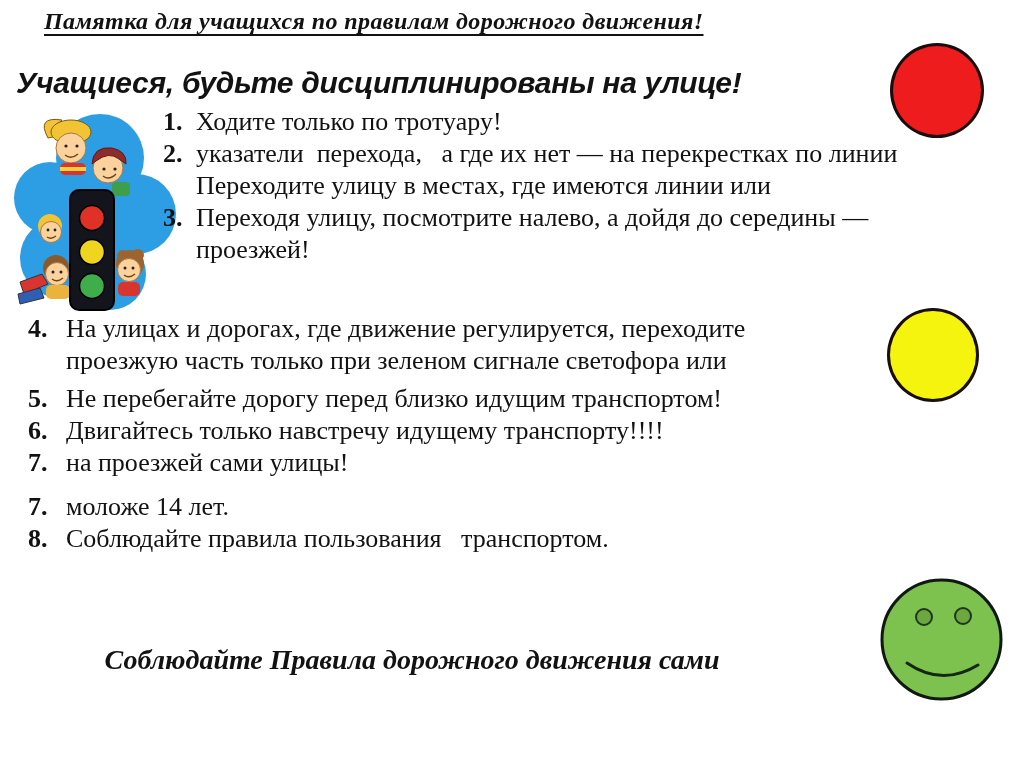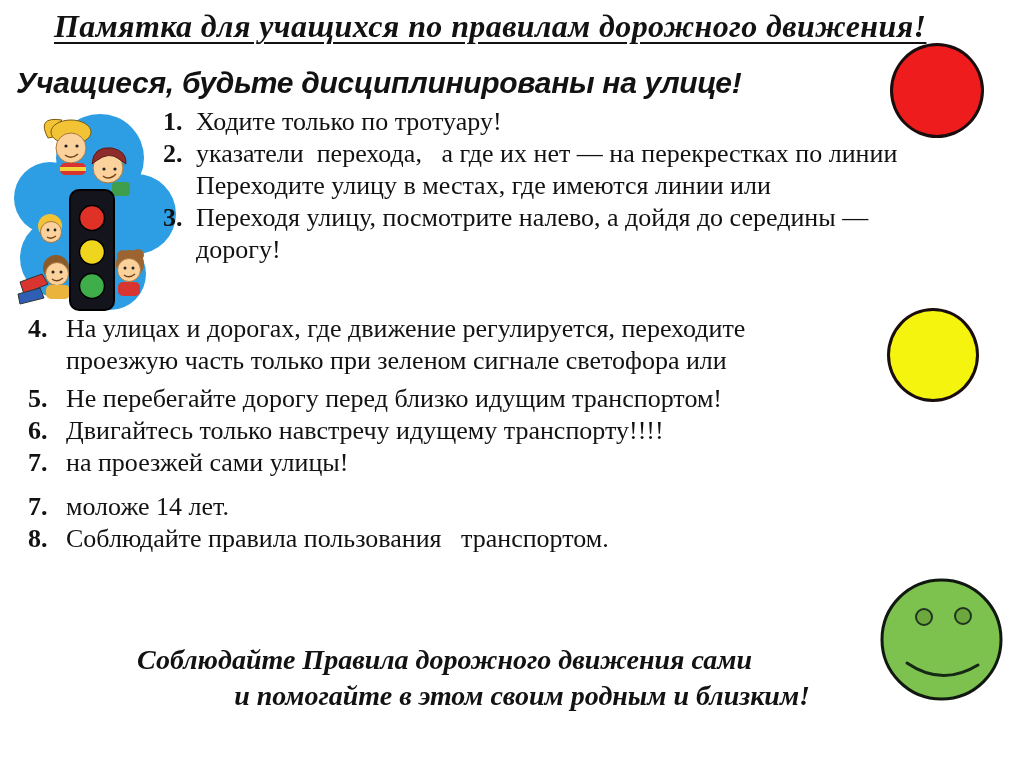--- a/index.html
+++ b/index.html
@@ -1,22 +1,22 @@
 <!DOCTYPE html>
 <html lang="ru" style="--signal-red: #ee1c1c; --signal-yellow: #f4f40e; --smiley-green: #7dc24e; --smiley-eye-green: #6da83e; --cloud-blue: #2d9ee3; --light-red: #e03127; --light-yellow: #f0d51f; --light-green: #3fae4a; --skin: #fcd29c; --hair-blonde: #f2c335; --hair-brown: #8a5a2a; --hair-brown2: #9b6430; --cap-maroon: #8e2b2b; --shirt-red: #d83430; --shirt-blue: #2e5fb5; --shirt-green: #3f9e4c;"><head>
 <meta charset="utf-8">
 <style>
   html,body { margin:0; padding:0; background:#ffffff; }
   .page {
     position:relative; width:1024px; height:763px; background:#ffffff;
     font-family:"Liberation Serif", serif; color:#121212; overflow:hidden;
   }
   .title {
-    position:absolute; left:54px; top:8px; width:760px;
-    font-size:32px; font-weight:bold; font-style:italic;
+    position:absolute; left:44px; top:8px; width:760px;
+    font-size:24px; font-weight:bold; font-style:italic;
     text-decoration:underline; text-decoration-thickness:2px; text-underline-offset:5px;
     letter-spacing:0.4px; white-space:nowrap;
   }
   .subtitle {
     position:absolute; left:16px; top:66px;
     font-family:"Liberation Sans", sans-serif;
     font-size:30px; font-weight:bold; font-style:italic; letter-spacing:-0.3px;
     white-space:nowrap;
   }
   .rules { position:absolute; font-size:26px; line-height:32px; }
@@ -24,21 +24,21 @@
   .rules-main { left:28px;  top:313px; }
   .rule { display:flex; align-items:flex-start; }
   .rule .num { font-weight:bold; flex:0 0 auto; }
   .rules-top  .num { width:33px; }
   .rules-main .num { width:38px; }
   .rule .lines { flex:1 1 auto; }
   .line { display:block; white-space:pre; }
   .mt6  { margin-top:6px; }
   .mt10 { margin-top:12px; }
   .footer-line {
-    position:absolute; width:680px; text-align:right;
+    position:absolute; width:680px; text-align:center;
     font-size:28px; font-weight:bold; font-style:italic; white-space:nowrap;
   }
   .footer-1 { left:72px;  top:644px; }
   .footer-2 { left:130px; top:680px; }
   .signal {
     position:absolute; border-radius:50%;
     border:3px solid #1a0d0d; box-sizing:border-box;
   }
   .signal-red    { left:890px; top:43px;  width:94px; height:95px; background:var(--signal-red); }
   .signal-yellow { left:887px; top:308px; width:92px; height:94px; background:var(--signal-yellow); }
@@ -128,21 +128,21 @@
       <span class="num">2.</span>
       <span class="lines">
         <span class="line">указатели  перехода,   а где их нет — на перекрестках по линии</span>
         <span class="line">Переходите улицу в местах, где имеются линии или</span>
       </span>
     </div>
     <div class="rule">
       <span class="num">3.</span>
       <span class="lines">
         <span class="line">Переходя улицу, посмотрите налево, а дойдя до середины —</span>
-        <span class="line">дорогу!</span>
+        <span class="line">проезжей!</span>
       </span>
     </div>
   </div>
 
   <div class="rules rules-main">
     <div class="rule">
       <span class="num">4.</span>
       <span class="lines">
         <span class="line">На улицах и дорогах, где движение регулируется, переходите</span>
         <span class="line">проезжую часть только при зеленом сигнале светофора или</span>
@@ -174,21 +174,20 @@
     </div>
     <div class="rule">
       <span class="num">8.</span>
       <span class="lines">
         <span class="line">Соблюдайте правила пользования   транспортом.</span>
       </span>
     </div>
   </div>
 
   <div class="footer-line footer-1">Соблюдайте Правила дорожного движения сами</div>
-  <div class="footer-line footer-2">и помогайте в этом своим родным и близким!</div>
 
   <div class="signal signal-red"></div>
   <div class="signal signal-yellow"></div>
 
   <svg class="smiley" width="125" height="125" viewBox="0 0 125 125">
     <circle cx="62.5" cy="62.5" r="59.5" fill="var(--smiley-green)" stroke="#101810" stroke-width="3"></circle>
     <circle cx="45" cy="40" r="8" fill="var(--smiley-eye-green)" stroke="#203520" stroke-width="2"></circle>
     <circle cx="84" cy="39" r="8" fill="var(--smiley-eye-green)" stroke="#203520" stroke-width="2"></circle>
     <path d="M28 86 Q63 110 99 88" stroke="#152815" stroke-width="3" fill="none" stroke-linecap="round"></path>
   </svg>

